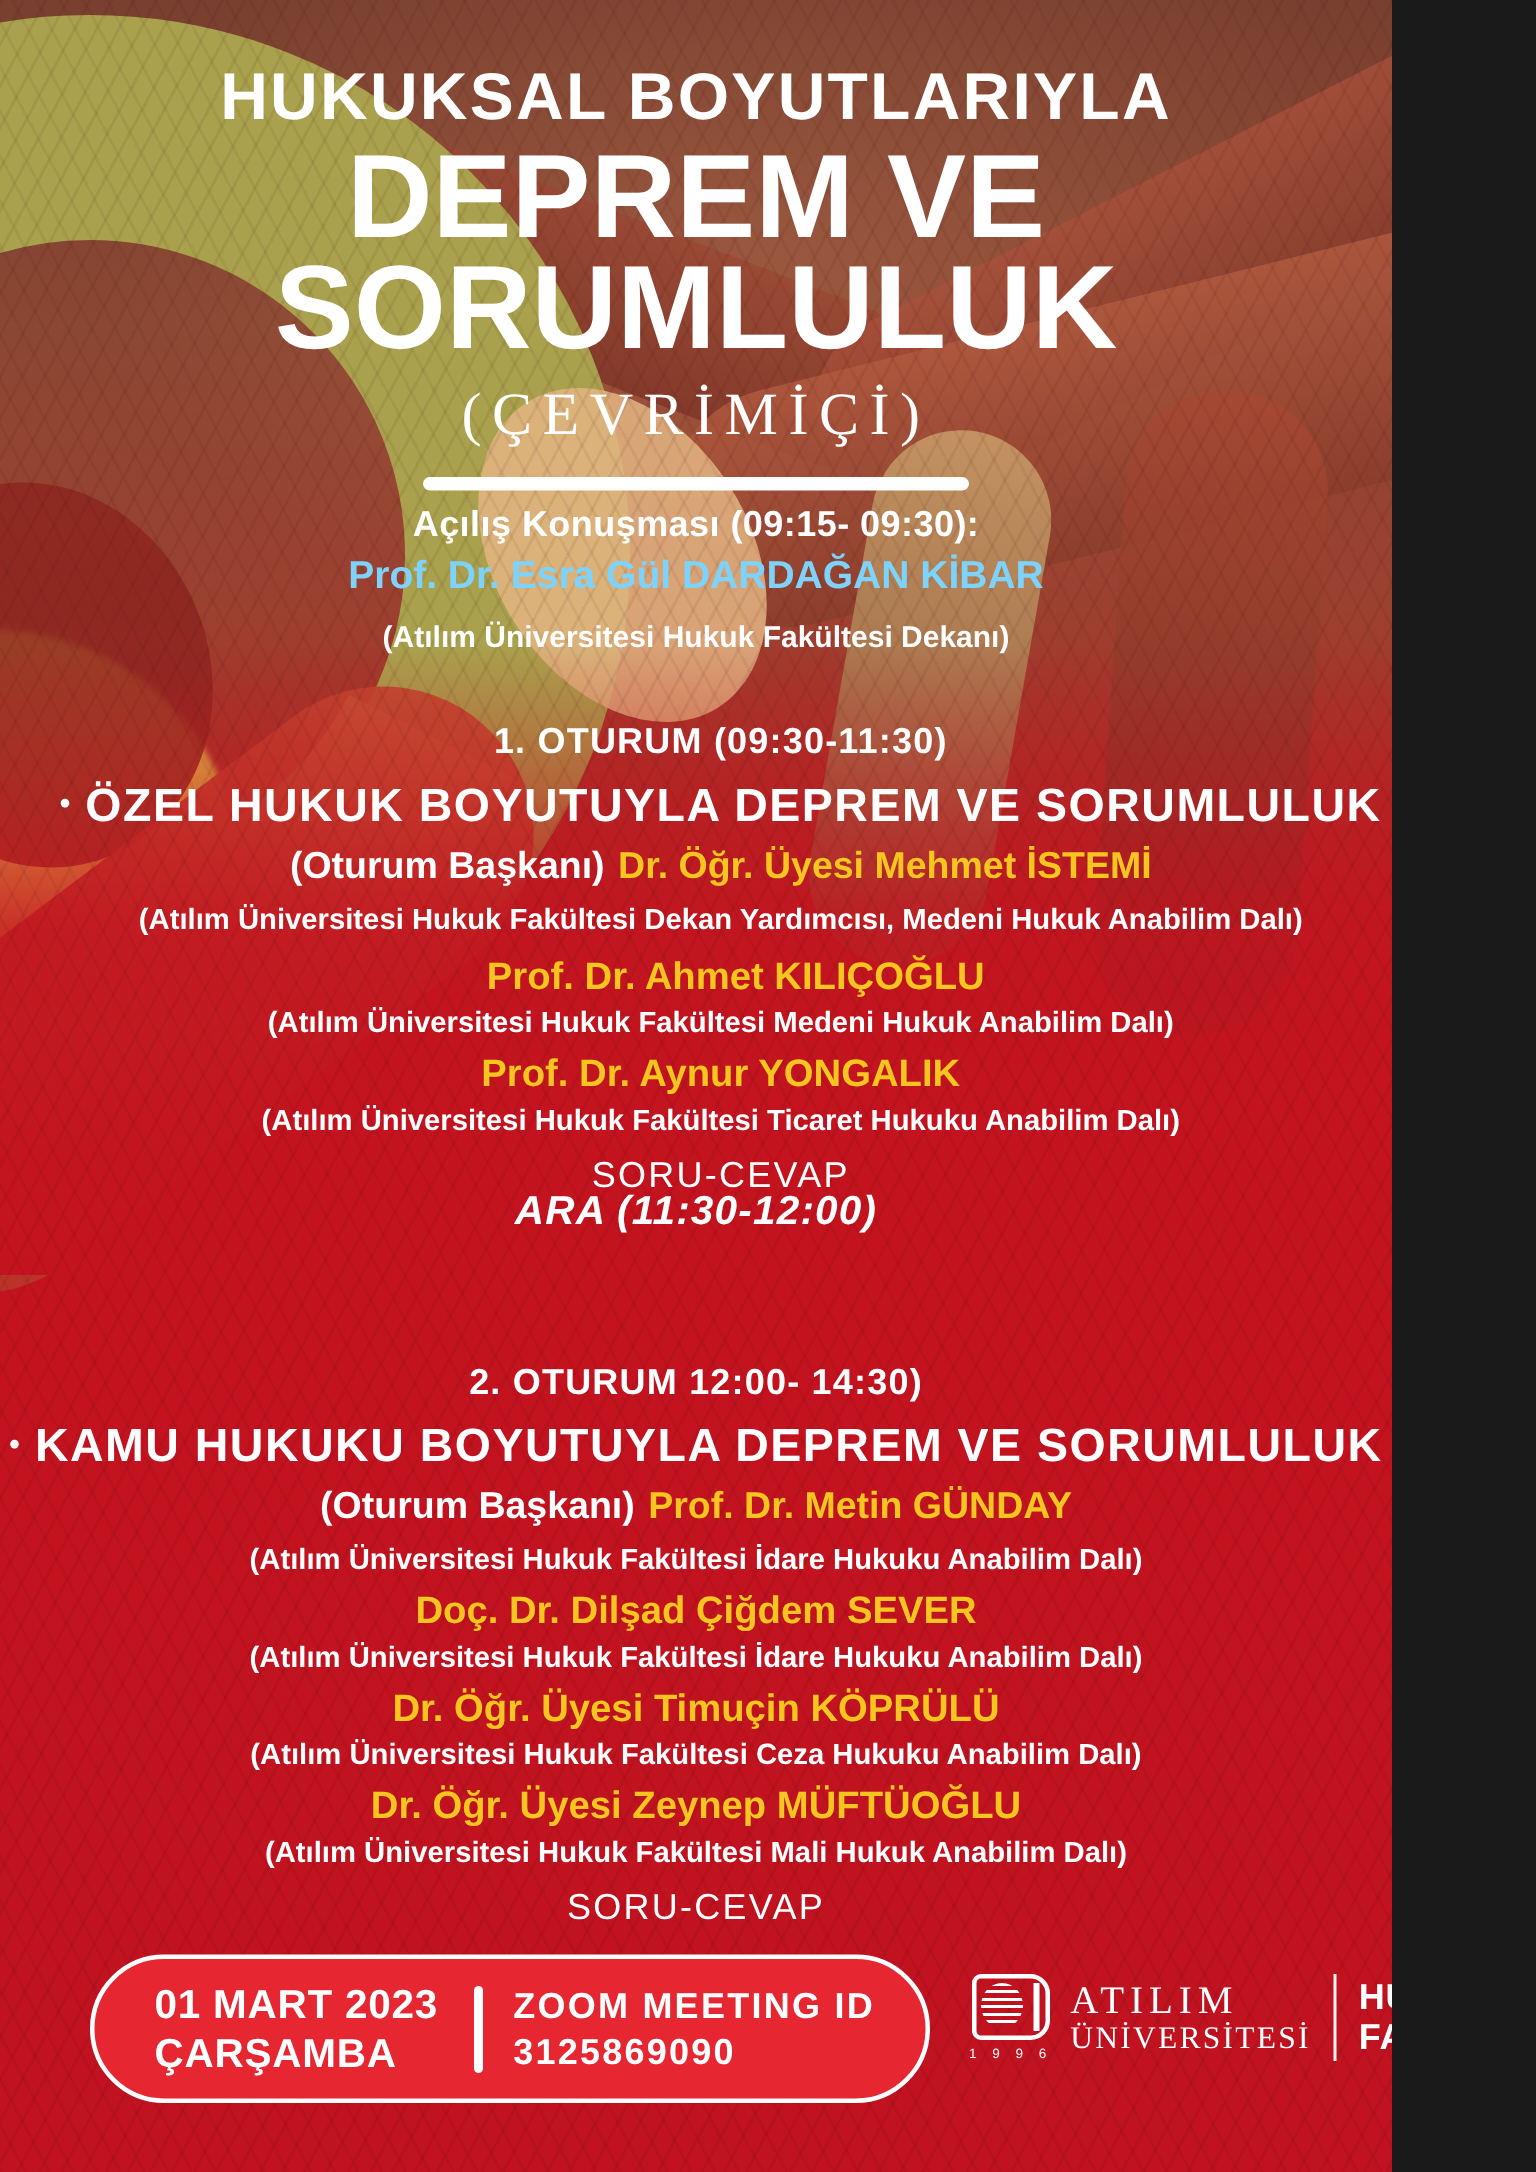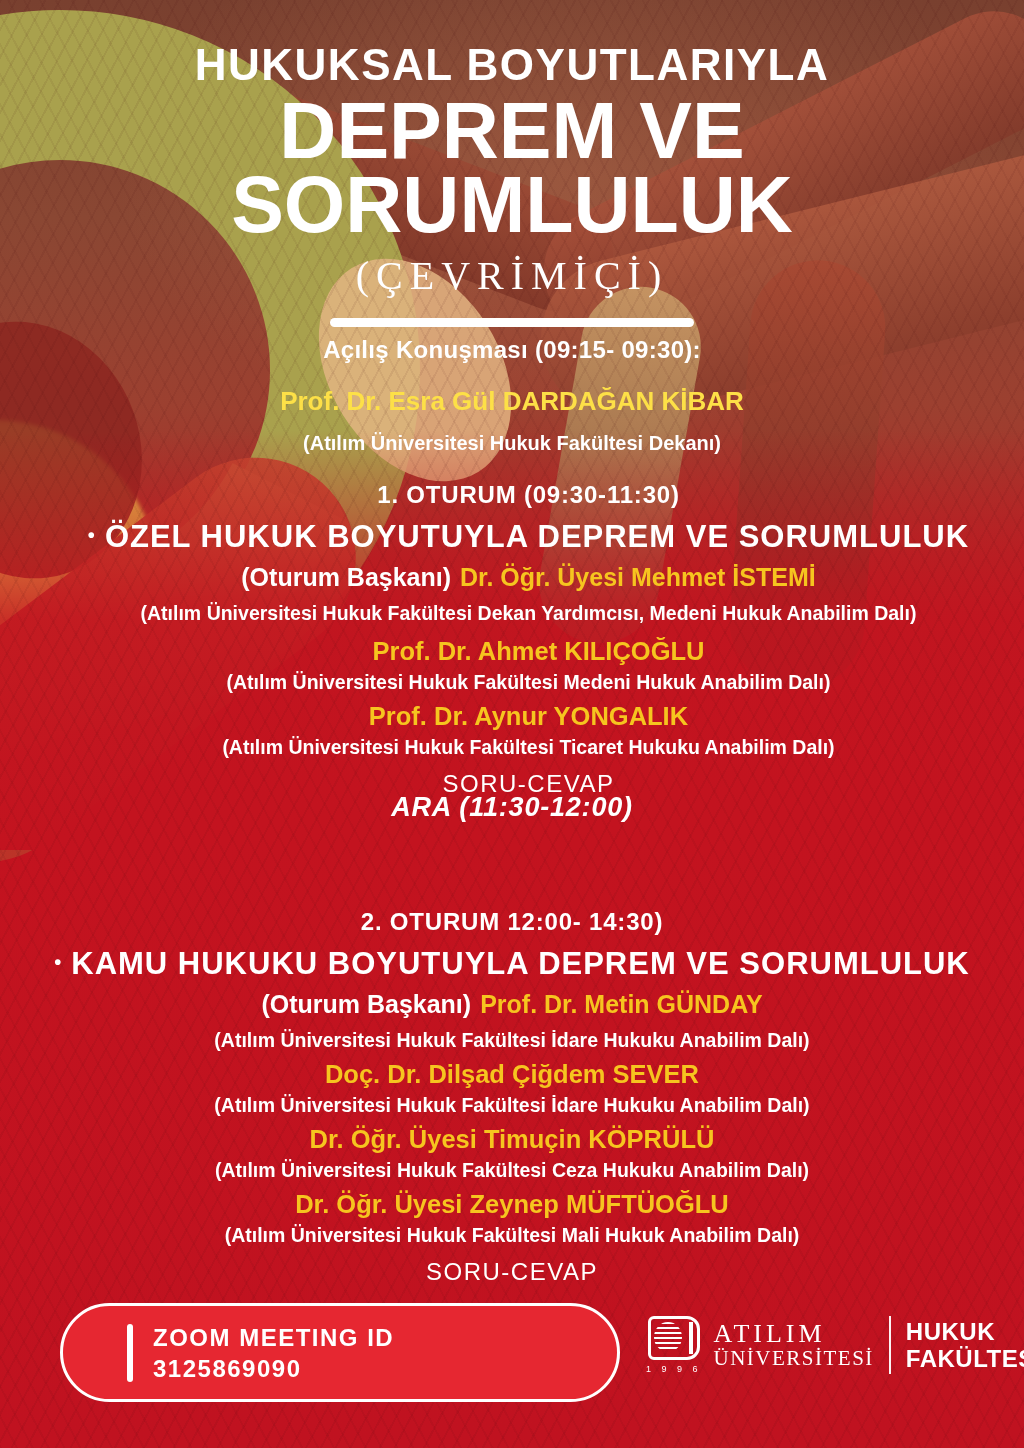--- a/index.html
+++ b/index.html
@@ -1,17 +1,17 @@
 <!DOCTYPE html>
 <html><head>
 <meta charset="utf-8">
 <style>
   html,body{margin:0;padding:0;background:#1a1a1a;}
   .poster{
-    position:relative; width:1024px; height:1448px; overflow:hidden;
+    position:relative; width:928px; height:1448px; overflow:hidden;
     font-family:"Liberation Sans", sans-serif; color:#ffffff;
     background:#c3131f;
   }
   
   .bg-base{position:absolute; inset:0;
     background:
       radial-gradient(ellipse 640px 380px at 55% 12%, rgba(210,140,100,.25), transparent 70%),
       linear-gradient(180deg,#79402f 0%, #8a4733 15%, #9c4030 28%, #b42424 42%, #c3131f 56%, #c01220 100%);
   }
   .bg-pattern{position:absolute; inset:0;
@@ -49,21 +49,21 @@
   .layer{position:absolute; left:0; right:0; text-align:center; z-index:5;}
   .header{top:40px;}
   .pretitle{font-size:44px; font-weight:800; letter-spacing:1.5px;}
   .title{margin:4px 0 0 0; font-size:79px; line-height:74px; font-weight:800; letter-spacing:0;}
   .title span{display:block;}
   .subtitle{margin-top:10px; font-size:40px; font-weight:400; letter-spacing:7px;font-family:Liberation Serif, serif;}
   .divider-bar{position:absolute; z-index:5; top:318px; left:50%; transform:translateX(-50%);
     width:364px; height:9px; background:#ffffff; border-radius:5px;}
   .opening{top:336px;}
   .open-h{font-size:24px; font-weight:700; letter-spacing:.3px;}
-  .open-name{margin-top:22px; font-size:26px; font-weight:700; color:#fde047;}
+  .open-name{margin-top:4px; font-size:26px; font-weight:700; color:#7dd3fc;}
   .open-affil{margin-top:15px; font-size:20px; font-weight:600;}
   .session-1{top:481px;margin-left:33px;}
   .session-2{top:908px;}
   .sec-heading{font-size:24px; font-weight:600; letter-spacing:.8px;}
   .topic{margin-top:10px; font-size:31px; font-weight:800; letter-spacing:1px;}
   .topic .bullet{font-size:20px; vertical-align:5px; margin-right:9px;}
   .chair{margin-top:8px; font-size:25px; font-weight:700;}
   .chair .y{color:#f6c51f; margin-left:9px;}
   .chair-affil{margin-top:10px; font-size:19.5px; font-weight:600;}
   .name{font-size:25.5px; font-weight:700; color:#f6c51f;}
@@ -159,20 +159,24 @@
     <div class="name mt2">Doç. Dr. Dilşad Çiğdem SEVER</div>
     <div class="affil">(Atılım Üniversitesi Hukuk Fakültesi İdare Hukuku Anabilim Dalı)</div>
     <div class="name mt2">Dr. Öğr. Üyesi Timuçin KÖPRÜLÜ</div>
     <div class="affil">(Atılım Üniversitesi Hukuk Fakültesi Ceza Hukuku Anabilim Dalı)</div>
     <div class="name mt2">Dr. Öğr. Üyesi Zeynep MÜFTÜOĞLU</div>
     <div class="affil">(Atılım Üniversitesi Hukuk Fakültesi Mali Hukuk Anabilim Dalı)</div>
     <div class="qa">SORU-CEVAP</div>
   </section>
 
   <div class="pill">
+    <div class="date-col">
+      <div>01 MART 2023</div>
+      <div>ÇARŞAMBA</div>
+    </div>
     <div class="pill-divider"></div>
     <div class="zoom-col">
       <div>ZOOM MEETING ID</div>
       <div>3125869090</div>
     </div>
   </div>
 
   <div class="logos">
     <div class="logo-mark">
       <div class="logo-a">

